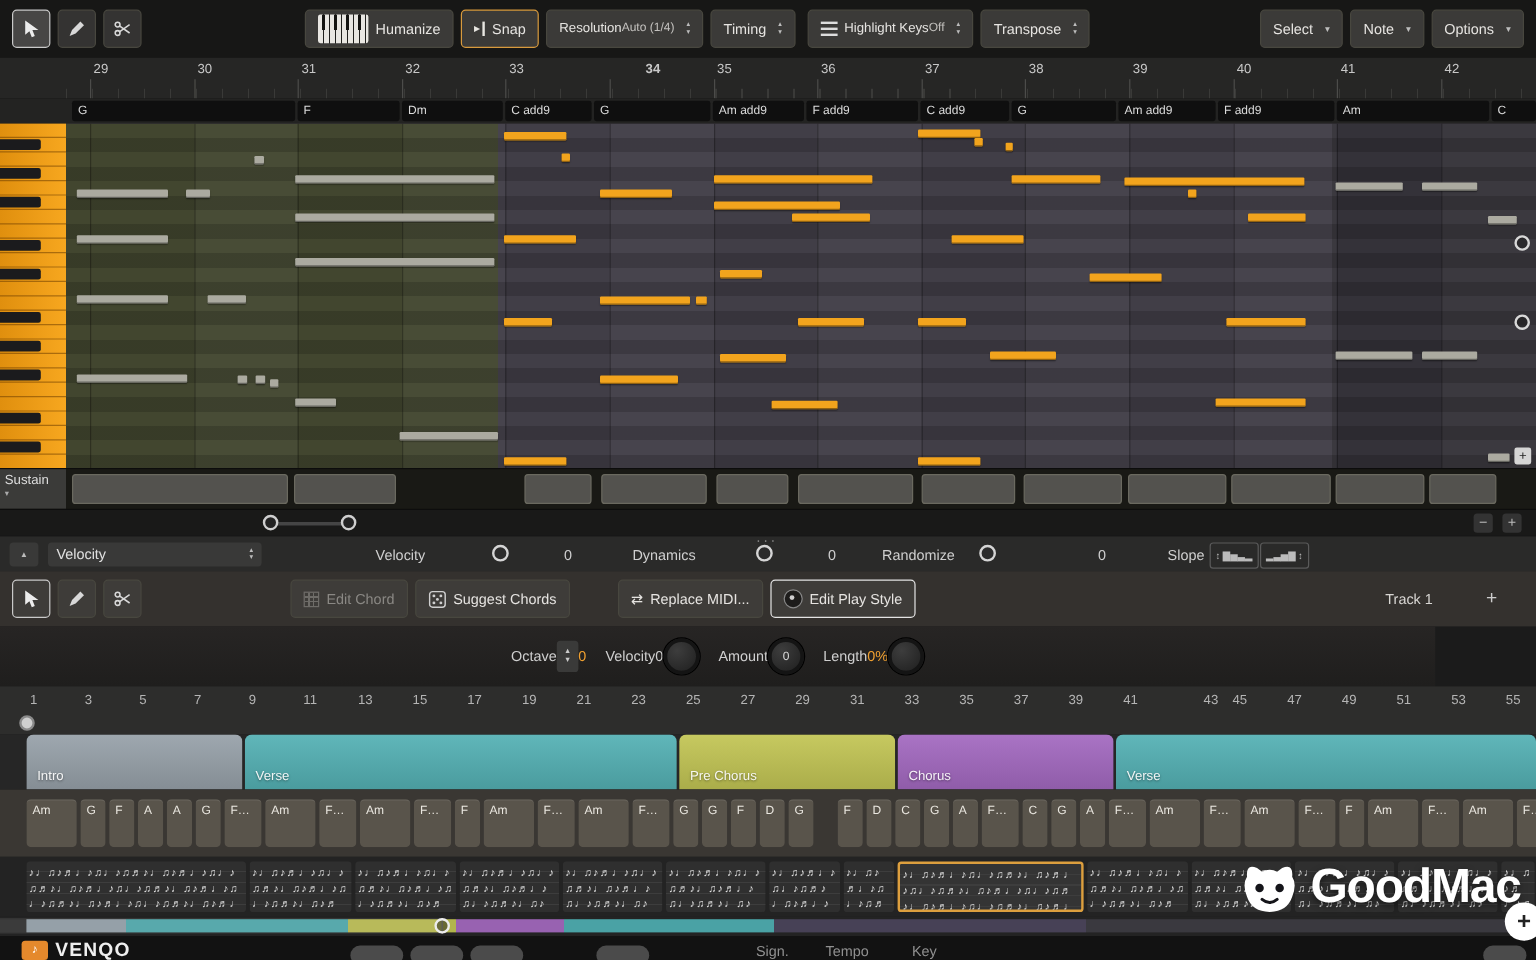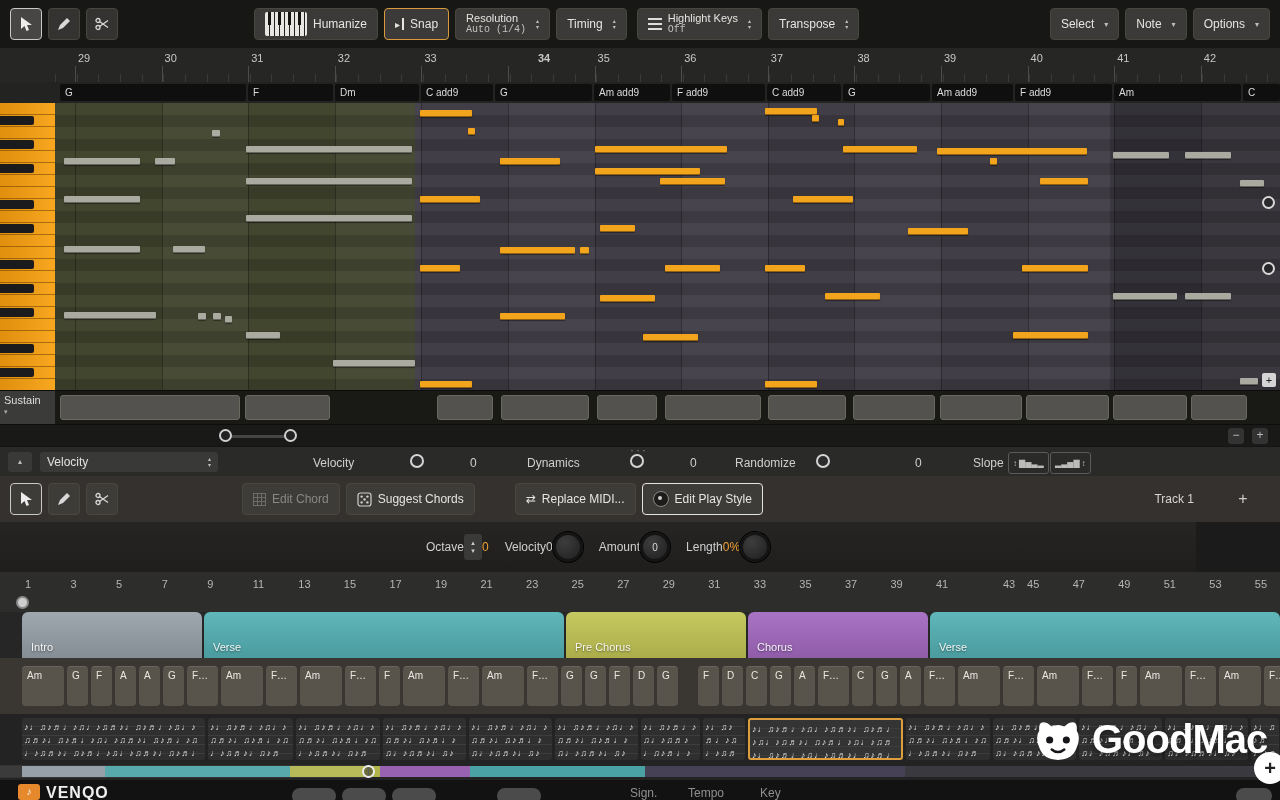--- a/index.html
+++ b/index.html
@@ -9,22 +9,22 @@
   
   .tb{position:absolute;left:0;top:0;width:1280px;height:48px;background:#171716;
       display:flex;align-items:center;padding:0 10px;box-sizing:border-box;gap:6px;z-index:5;}
   .btn{background:#3b3a38;border:1px solid #48473f;border-radius:4px;color:#e6e4e1;font-size:12px;
        height:32px;display:flex;align-items:center;gap:6px;padding:0 10px;box-sizing:border-box;white-space:nowrap;cursor:default;}
   .tool{width:32px;justify-content:center;padding:0;background:#343332;}
   .tool.sel{border-color:#c9c9c9;background:#474645;}
   .btn.snap-sel{border-color:#d89a3d;}
   .chev{font-size:8px;color:#bdbdbd;margin-left:4px;}
   .updown{display:flex;flex-direction:column;font-size:6px;line-height:6px;color:#bdbdbd;margin-left:4px;}
-  .twol{display:flex;flex-direction:column;line-height:12px;font-size:11px;align-items:flex-start;}
-  .twol .sub{color:#c3c1be;font-size:10px;font-family:Liberation Mono, monospace;}
+  .twol{display:flex;flex-direction:row;line-height:12px;font-size:11px;align-items:flex-start;}
+  .twol .sub{color:#c3c1be;font-size:10px;}
   .piano-ico{position:relative;width:42px;height:24px;background:repeating-linear-gradient(90deg,#e8e6e2 0 4px,#20201e 4px 5px);border-radius:2px;overflow:hidden;}
   .piano-ico i{position:absolute;left:0;top:0;width:100%;height:55%;
      background:repeating-linear-gradient(90deg,transparent 0 3px,#141412 3px 6px,transparent 6px 10px);}
   .snap-ico{display:flex;align-items:center;gap:2px;font-size:10px;color:#e8e6e1;}
   .snapbar{display:inline-block;width:2px;height:12px;background:#e8e6e1;}
   .hl-ico{width:14px;height:2px;background:#ddd;box-shadow:0 5px 0 #ddd,0 10px 0 #ddd;margin-top:-10px;}
 
   
   .ruler{position:absolute;top:48px;left:0;width:1280px;height:34px;background:#262625;border-bottom:1px solid #101010;}
   .ruler:after{content:"";position:absolute;left:55px;right:0;bottom:0;height:8px;

